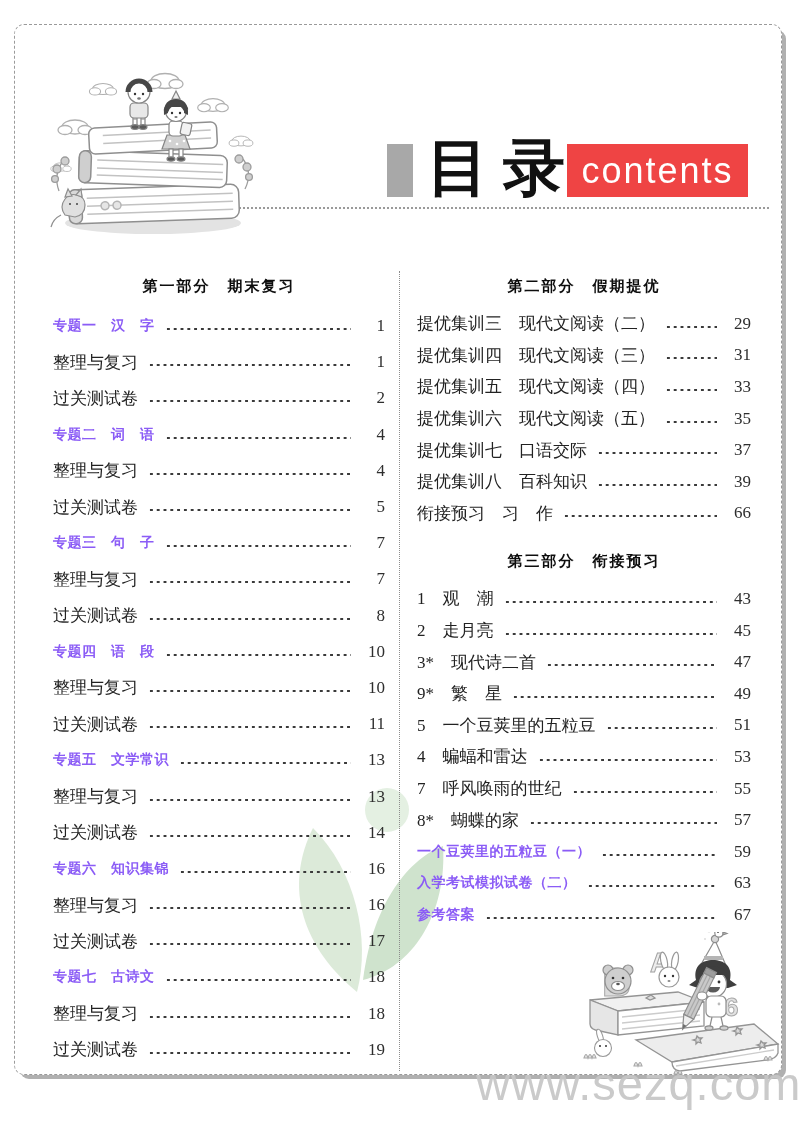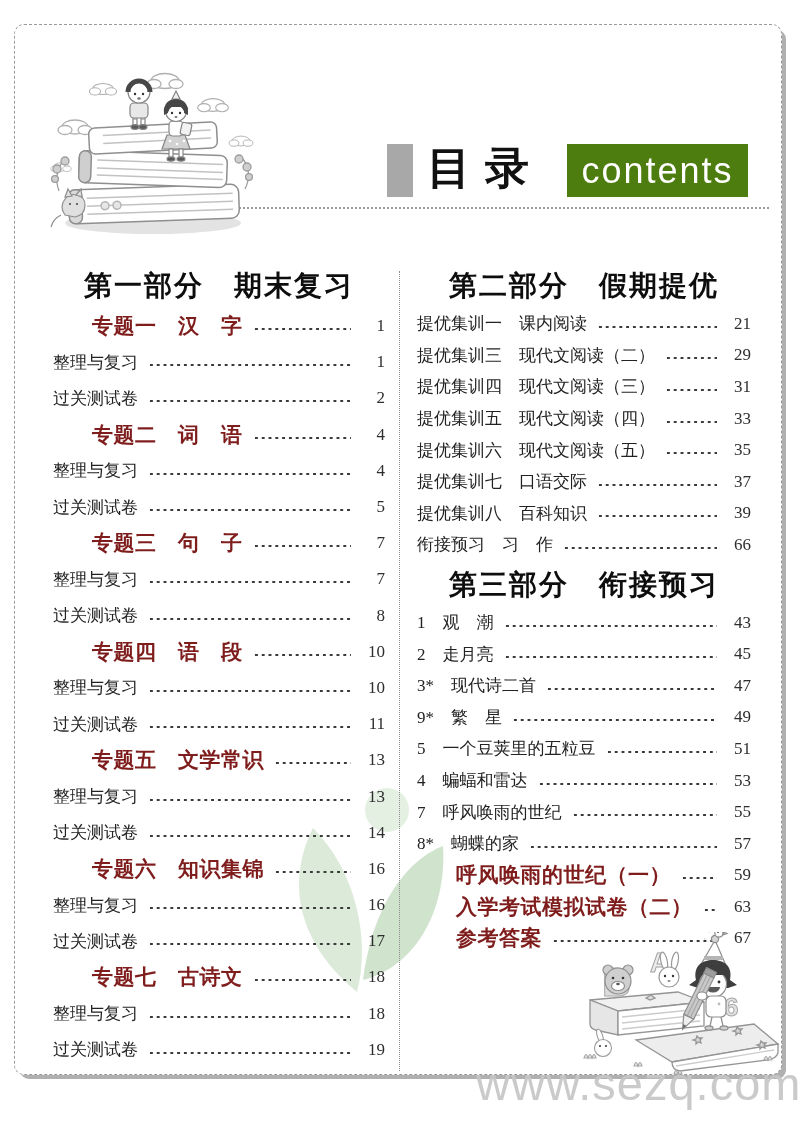--- a/index.html
+++ b/index.html
@@ -8,46 +8,46 @@
 
   
   .card{position:absolute;left:14px;top:24px;width:766px;height:1049px;
         background:#ffffff;border:1px dashed #9a9a9a;border-radius:10px;
         box-shadow:5px 5px 0 -1px #b0b0b0;}
 
   
   .hdr-accent{position:absolute;left:372px;top:119px;width:26px;height:53px;
               background:#a8a8a8;}
   .hdr-title{position:absolute;left:412px;top:112px;height:62px;line-height:62px;
-             font-size:44px;font-weight:700;color:#111;letter-spacing:14px;
+             font-size:62px;font-weight:700;color:#111;letter-spacing:14px;
              font-family:"Liberation Sans",sans-serif;white-space:pre;}
   .hdr-en{position:absolute;left:552px;top:119px;width:181px;height:53px;
-          background:#4d7c0f;color:#ffffff;text-align:center;line-height:53px;
+          background:#ef4444;color:#ffffff;text-align:center;line-height:53px;
           font-size:36px;letter-spacing:2px;font-family:"Liberation Sans",sans-serif;}
   .hdr-rule{position:absolute;left:220px;top:182px;width:534px;height:0;
             border-top:2px dotted #9a9a9a;}
 
   
   .divider{position:absolute;left:384px;top:246px;height:800px;width:0;
            border-left:1px dotted #8c8c8c;}
   .col{position:absolute;top:245px;z-index:2;}
   .col-left{left:38px;width:332px;}
   .col-right{left:402px;width:334px;}
   .section-title{height:32px;line-height:32px;text-align:center;
                  font-family:"Liberation Sans",sans-serif;font-weight:700;
-                 font-size:28px;color:#0d0d0d;letter-spacing:2px;
+                 font-size:15px;color:#0d0d0d;letter-spacing:2px;
                  margin-bottom:6px;white-space:pre;}
-  .section-title.later{margin-top:8px;}
+  .section-title.later{margin-top:16px;}
   .row{display:flex;align-items:center;
        font-family:"Liberation Serif",serif;font-size:17px;color:#222;}
   .col-left .row{height:36.2px;}
   .col-right .row{height:31.6px;}
   .row .label{white-space:pre;flex:none;}
   .row.bold .label{font-family:"Liberation Sans",sans-serif;font-weight:700;
-                   font-size:21px;color:#7f1d1d;letter-spacing:0.5px;margin-left:39px;}
+                   font-size:14px;color:#8b5cf6;letter-spacing:0.5px;}
   .leader{flex:1;height:4px;margin:0 7px 0 10px;position:relative;top:3px;
           background-image:radial-gradient(circle,#3a3a3a 1.15px,rgba(0,0,0,0) 1.45px);
           background-size:6.8px 4px;background-repeat:repeat-x;
           background-position:left center;}
   .pagenum{flex:none;width:27px;text-align:right;color:#2e2e2e;
            font-family:"Liberation Serif",serif;font-size:17px;}
 
   
   .illu-top{position:absolute;left:30px;top:40px;width:212px;height:172px;z-index:1;}
   .leaves{position:absolute;left:260px;top:755px;width:170px;height:215px;z-index:0;}
@@ -299,25 +299,20 @@
           <span class="leader"></span>
           <span class="pagenum">19</span>
         </div>
       </div>
   </div>
 
   <div class="col col-right">
     <div class="section-title">第二部分　假期提优</div>
     <div>
 
-    <div class="row">
-          <span class="label">提优集训一　课内阅读</span>
-          <span class="leader"></span>
-          <span class="pagenum">21</span>
-        </div>
         <div class="row">
           <span class="label">提优集训三　现代文阅读（二）</span>
           <span class="leader"></span>
           <span class="pagenum">29</span>
         </div>
         <div class="row">
           <span class="label">提优集训四　现代文阅读（三）</span>
           <span class="leader"></span>
           <span class="pagenum">31</span>
         </div>
@@ -384,21 +379,21 @@
           <span class="label">7　呼风唤雨的世纪</span>
           <span class="leader"></span>
           <span class="pagenum">55</span>
         </div>
         <div class="row">
           <span class="label">8*　蝴蝶的家</span>
           <span class="leader"></span>
           <span class="pagenum">57</span>
         </div>
         <div class="row bold">
-          <span class="label">呼风唤雨的世纪（一）</span>
+          <span class="label">一个豆荚里的五粒豆（一）</span>
           <span class="leader"></span>
           <span class="pagenum">59</span>
         </div>
         <div class="row bold">
           <span class="label">入学考试模拟试卷（二）</span>
           <span class="leader"></span>
           <span class="pagenum">63</span>
         </div>
         <div class="row bold">
           <span class="label">参考答案</span>

